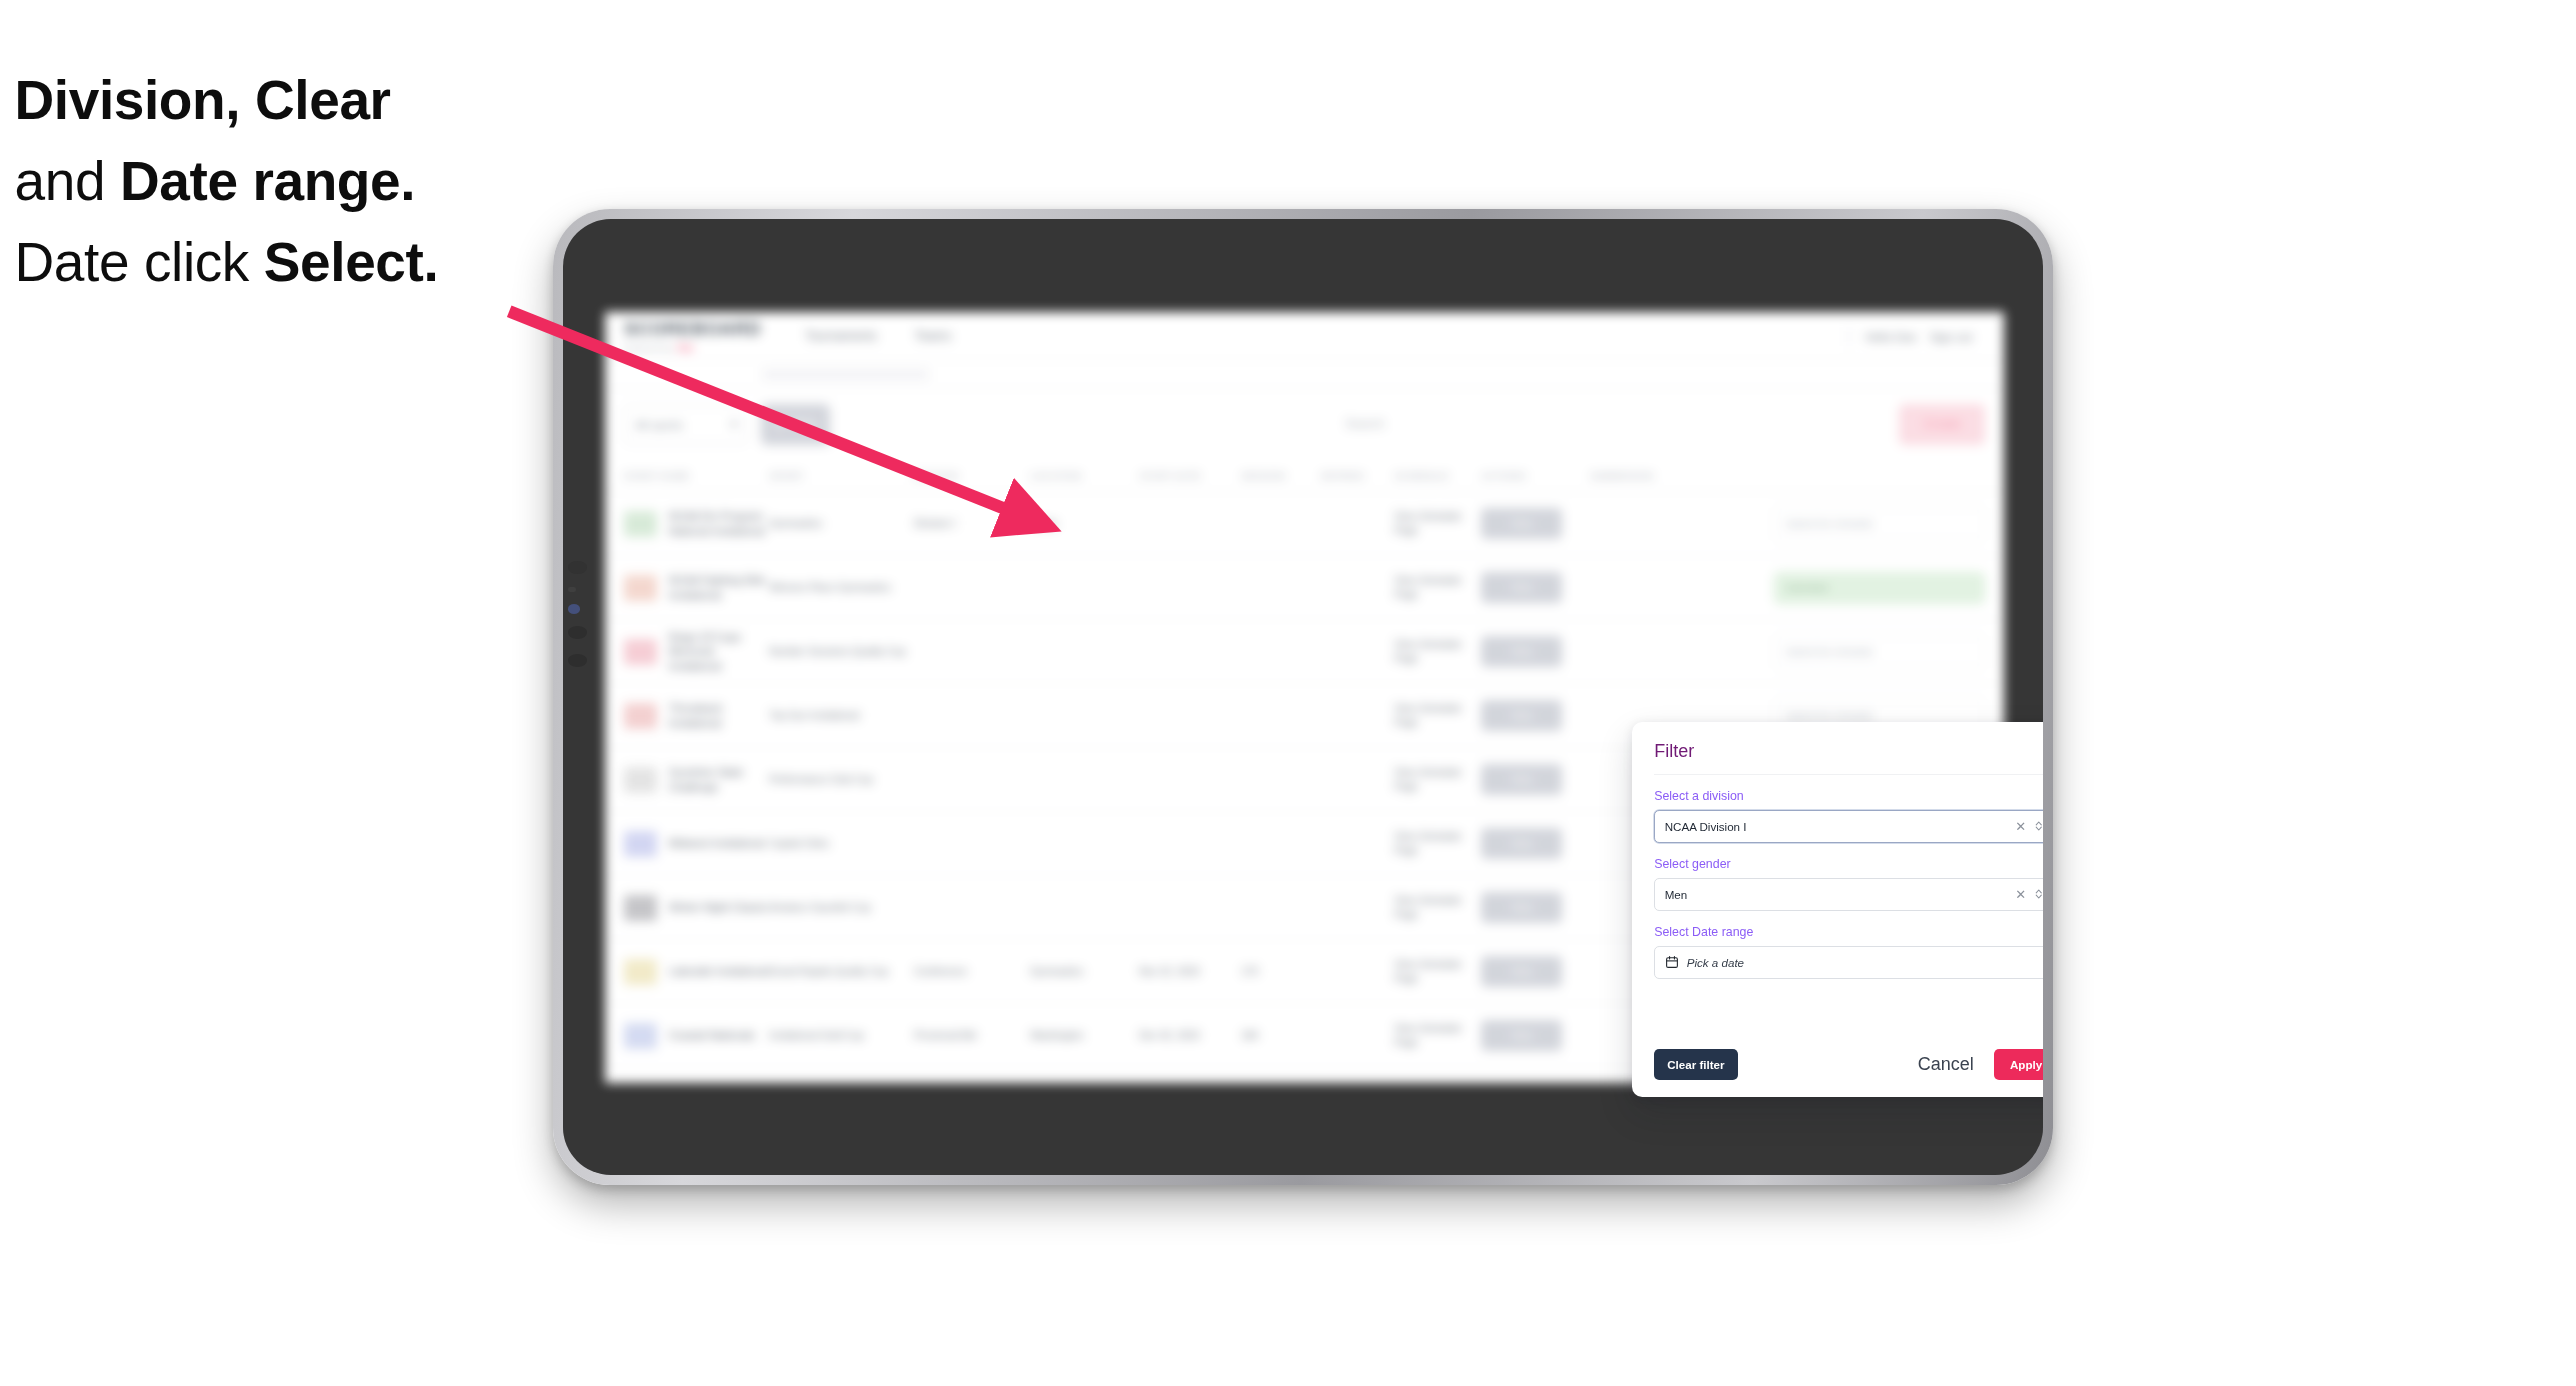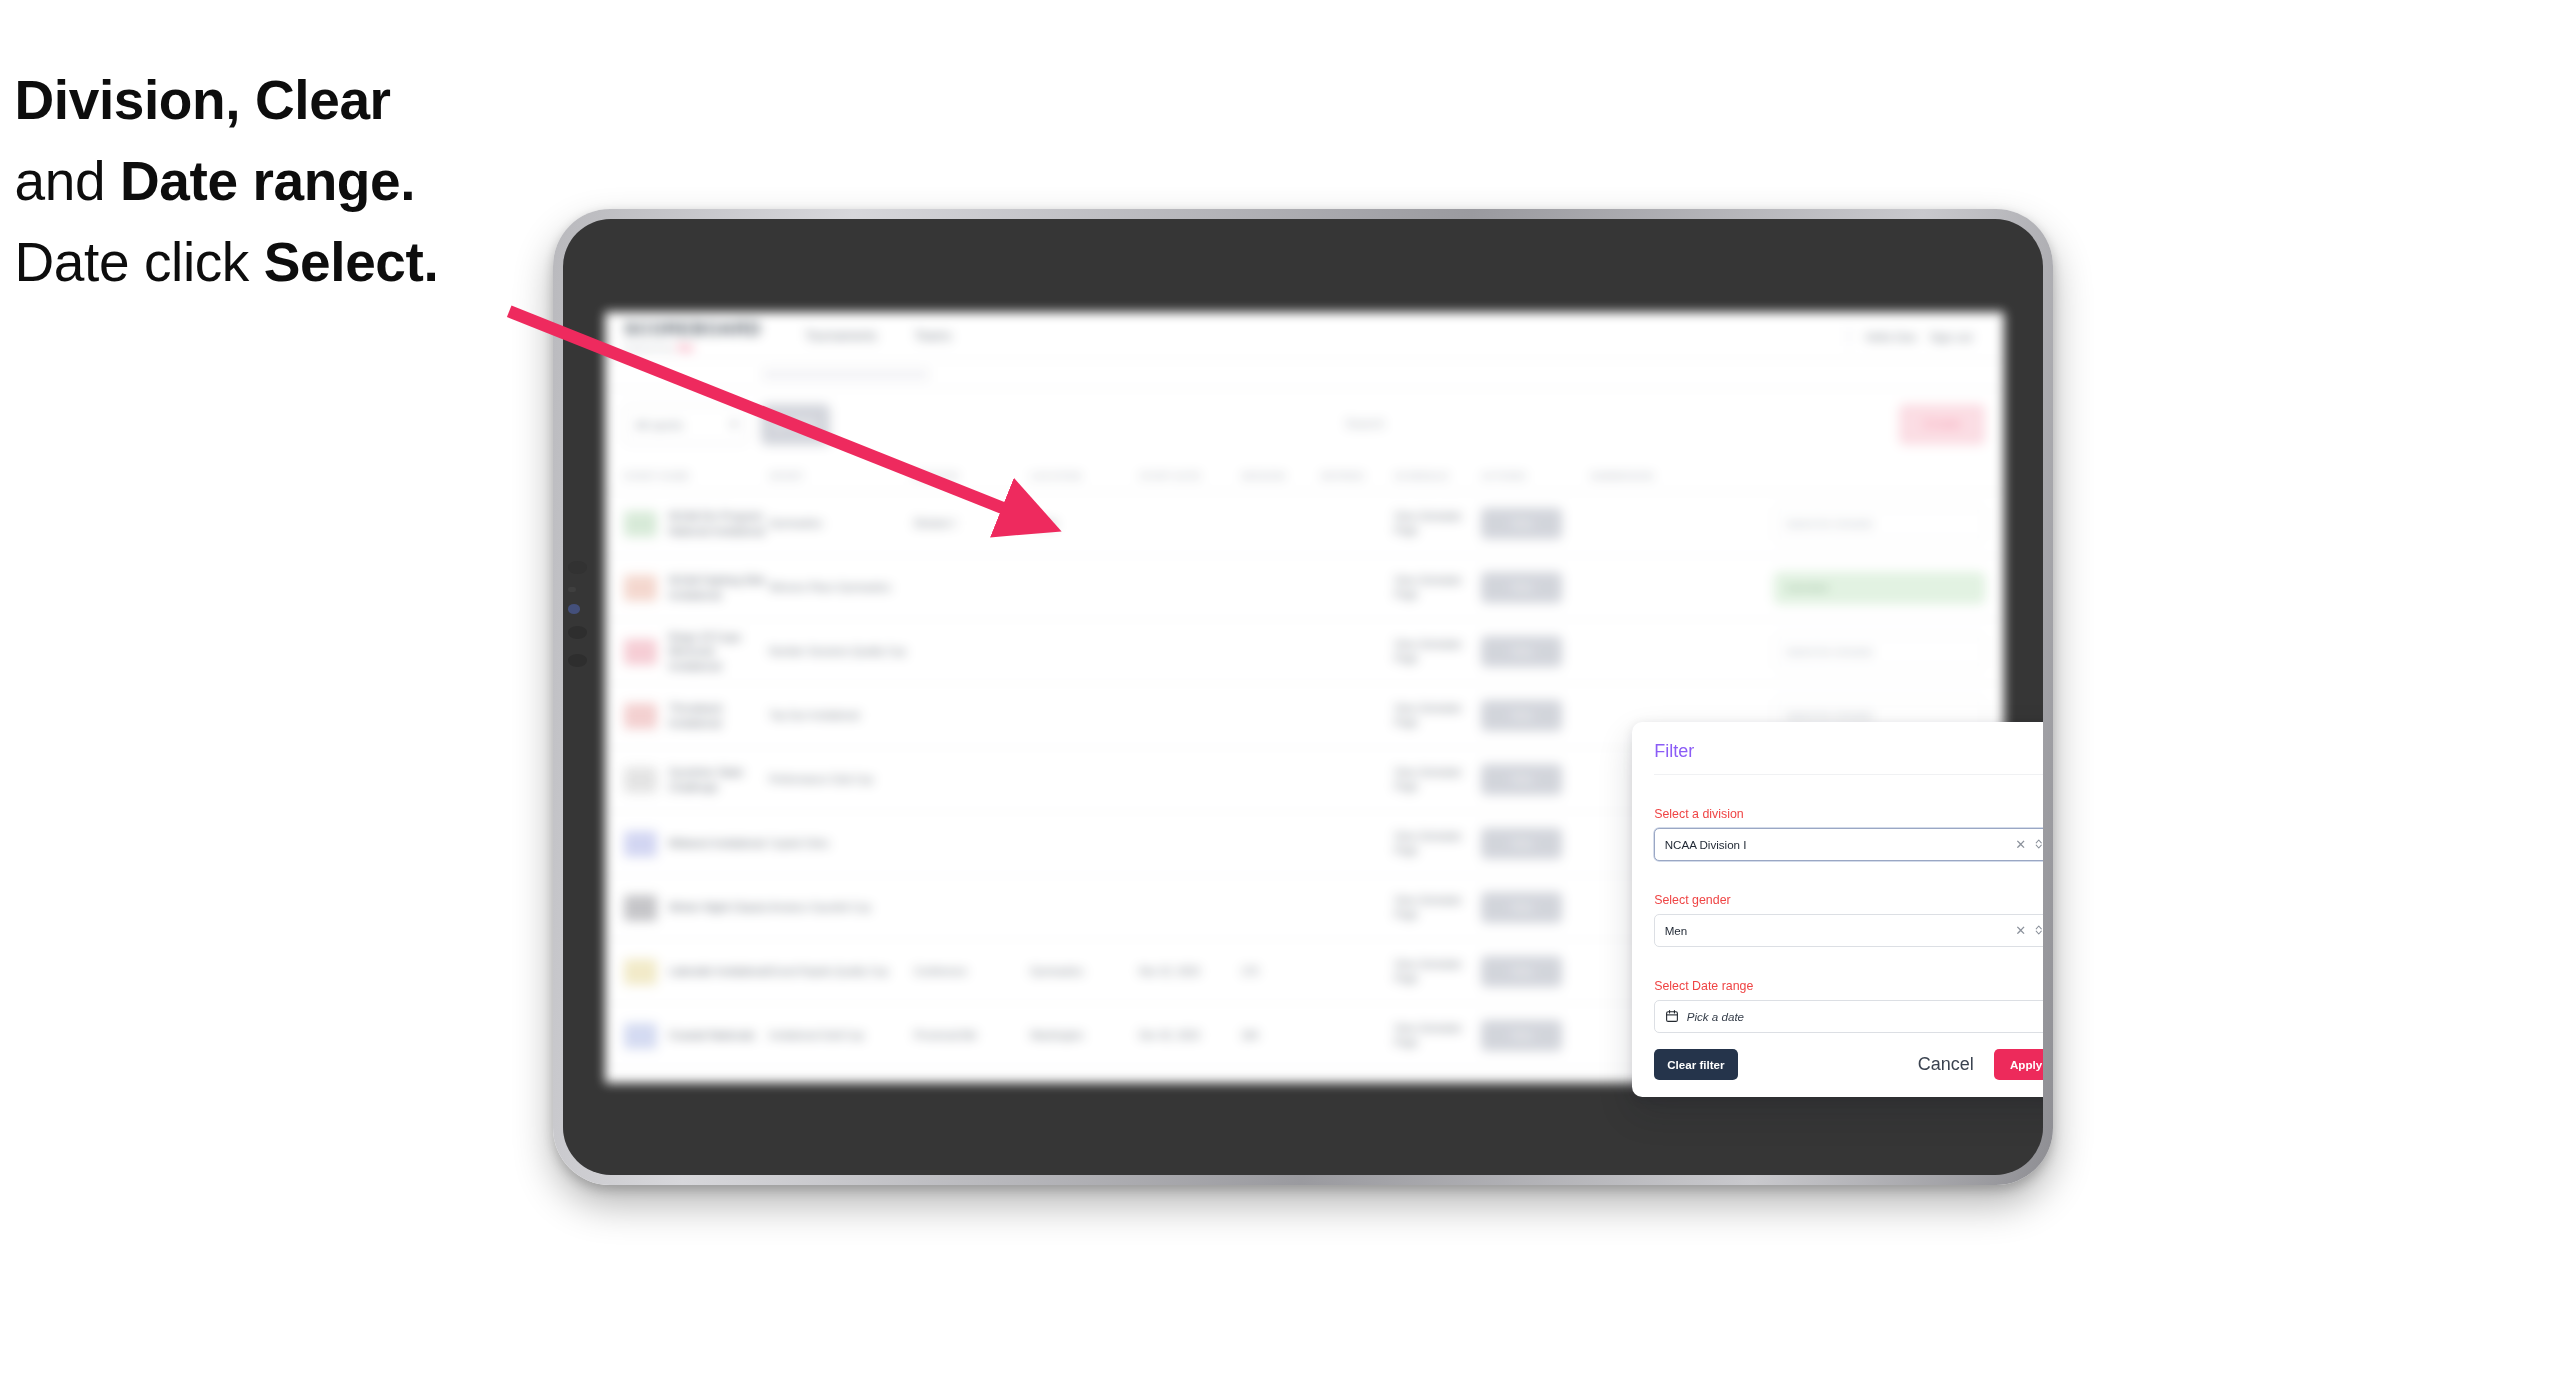--- a/index.html
+++ b/index.html
@@ -121,28 +121,28 @@
   #overlay { position: absolute; inset: 0; background: rgba(255,255,255,.18); }
   #dialog {
     position: absolute; left: 1069px; top: 503px;
     width: 448px; height: 375px;
     background: #ffffff; border-radius: 10.2px;
     box-shadow: 0 16px 35px rgba(16,24,40,.16), 0 2.9px 10.2px rgba(16,24,40,.10);
     padding: 19px 22px 17.5px;
     display: flex; flex-direction: column;
   }
   .dlg-head { position: relative; padding-bottom: 11.6px; border-bottom: 0.7px solid #f0f1f3; }
-  .dlg-title { font-size: 18px; color: #8b5cf6; font-weight: 400; }
+  .dlg-title { font-size: 18px; color: #701a75; font-weight: 400; }
   .dlg-close {
     position: absolute; right: -2.9px; top: -8.7px;
     width: 22px; height: 22px; display: flex; align-items: center; justify-content: center;
     color: #5c6472; font-size: 18px; line-height: 1; cursor: pointer;
   }
   .field { margin-top: 14.5px; }
-  .flabel { font-size: 12.4px; color: #ef4444; margin-bottom: 6.5px; margin-top: 18px; }
+  .flabel { font-size: 12.4px; color: #8b5cf6; margin-bottom: 6.5px; }
   .fctl {
     height: 33px; border: 0.7px solid #dcdfe4; border-radius: 5.1px;
     display: flex; align-items: center; padding: 0 9.5px;
     font-size: 11.6px; color: #1f2733; background: #fff;
   }
   .fctl.focused { border-color: #9aa7c4; box-shadow: 0 0 0 0.7px #c5cfe3; }
   .fctl .val { flex: 1; }
   .fctl .ph { flex: 1; color: #353d49; font-style: italic; }
   .ic { display: flex; align-items: center; justify-content: center;
         color: #8b919b; cursor: pointer; }

